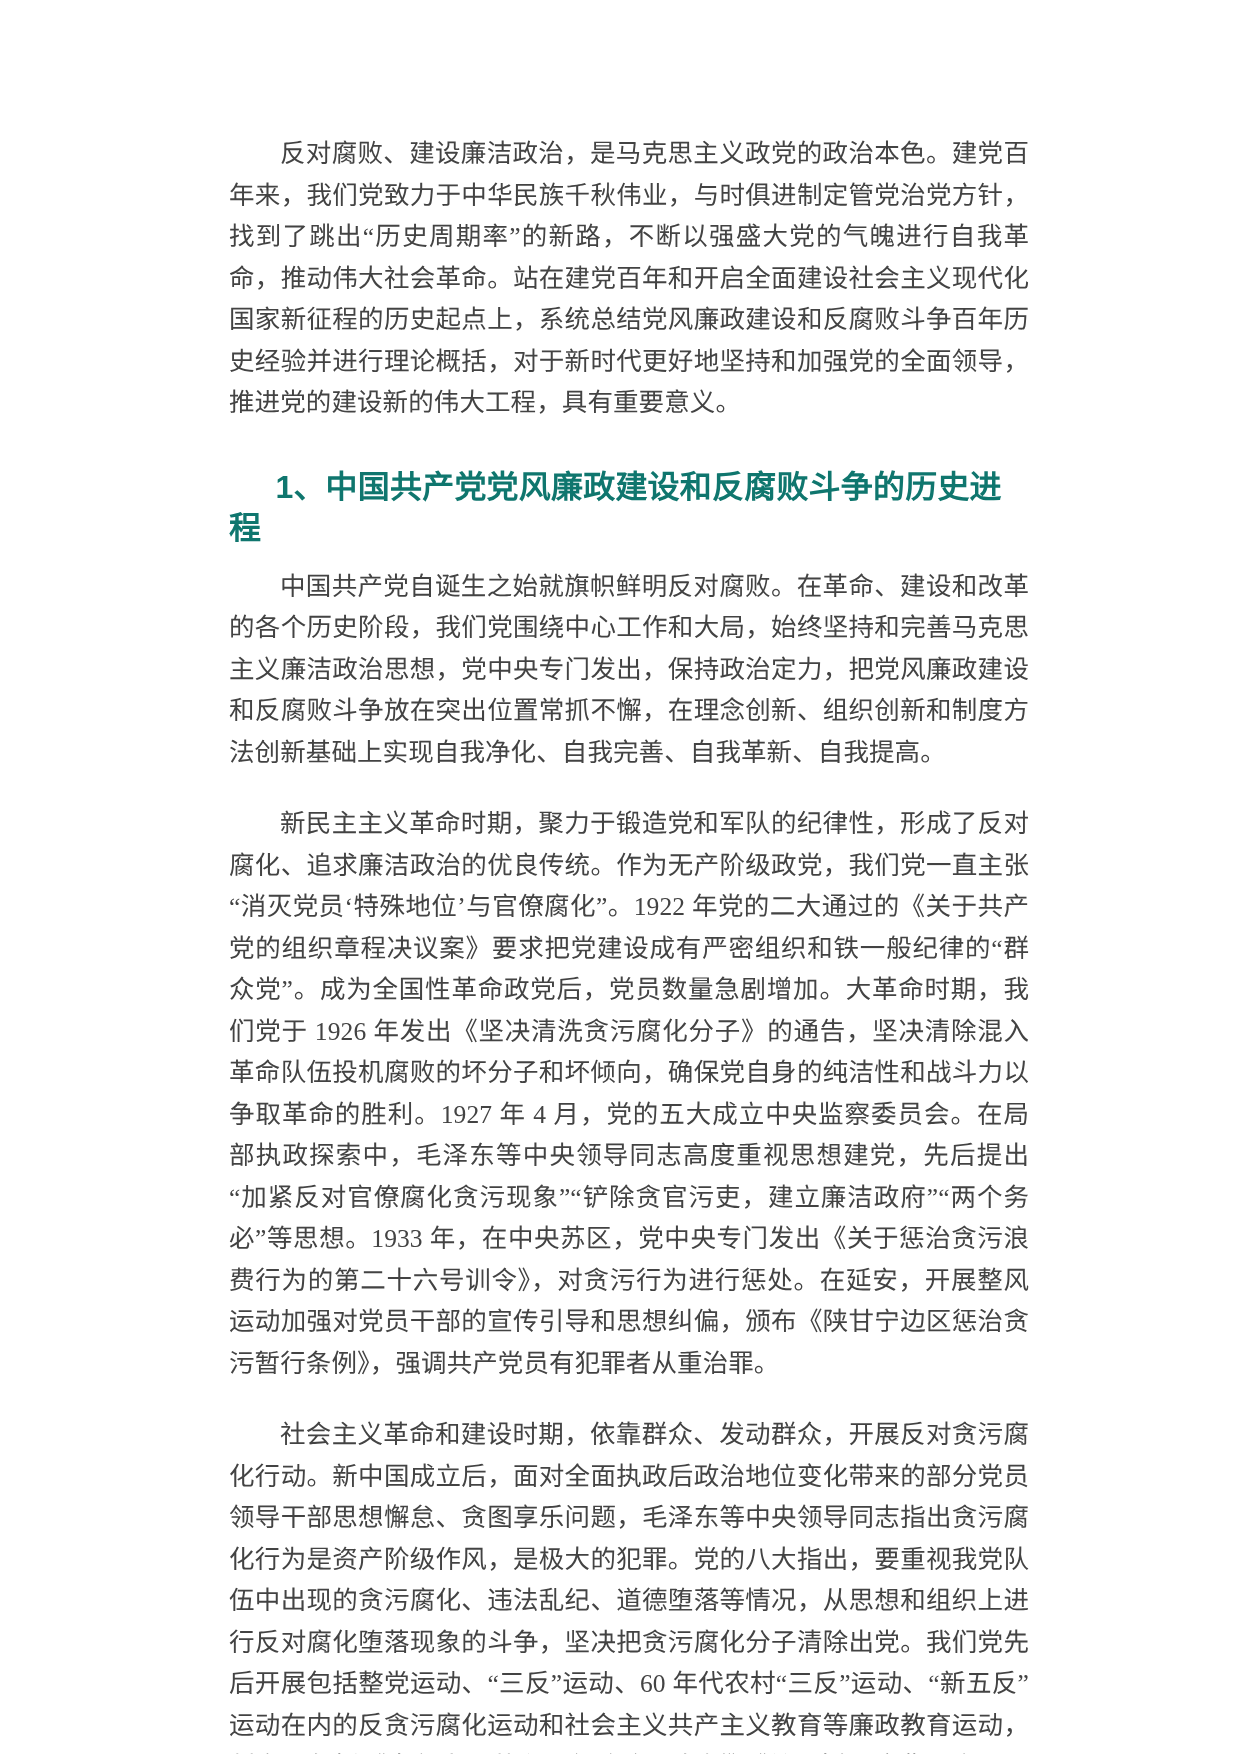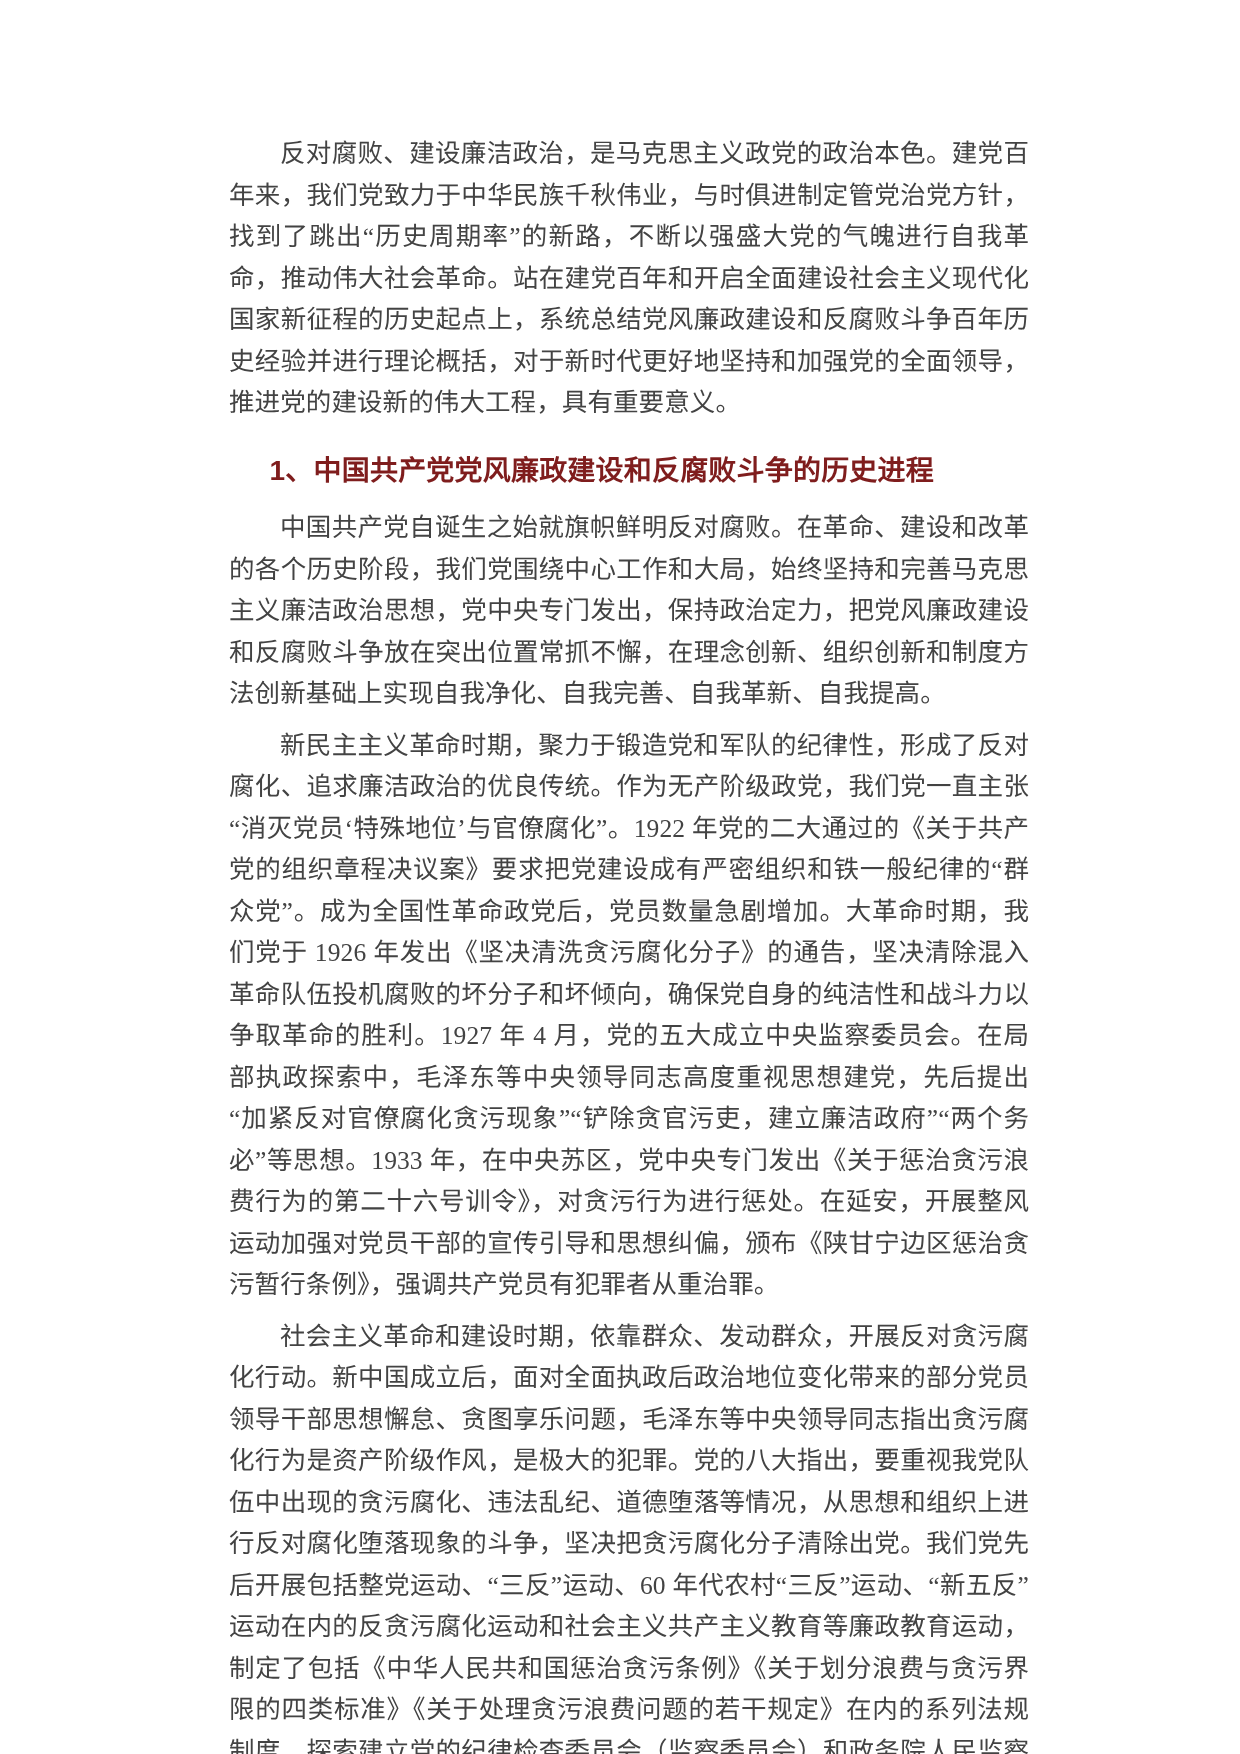--- a/index.html
+++ b/index.html
@@ -32,29 +32,29 @@
     font-size: 25.5px;
     line-height: 41.5px;
     text-align: justify;
     text-justify: inter-ideograph;
     text-indent: 2em;
     color: #434343;
     letter-spacing: 0.1px;
     font-weight: 400;
   }
   p.body-text + p.body-text {
-    margin-top: 10px;
+    margin-top: 30px;
   }
   h2.section-heading {
-    margin: 26px 0 16px 0;
-    font-size: 28px;
+    margin: 43px 0 16px 0;
+    font-size: 32px;
     line-height: 41.5px;
     font-weight: bold;
     text-indent: 1.45em;
-    color: #7f1d1d;
+    color: #0f766e;
     font-family: "Liberation Sans", "DejaVu Sans", sans-serif;
     letter-spacing: 0.2px;
   }
 </style>
 </head>
 <body>
 
 <div class="page">
   <div class="content">
 

